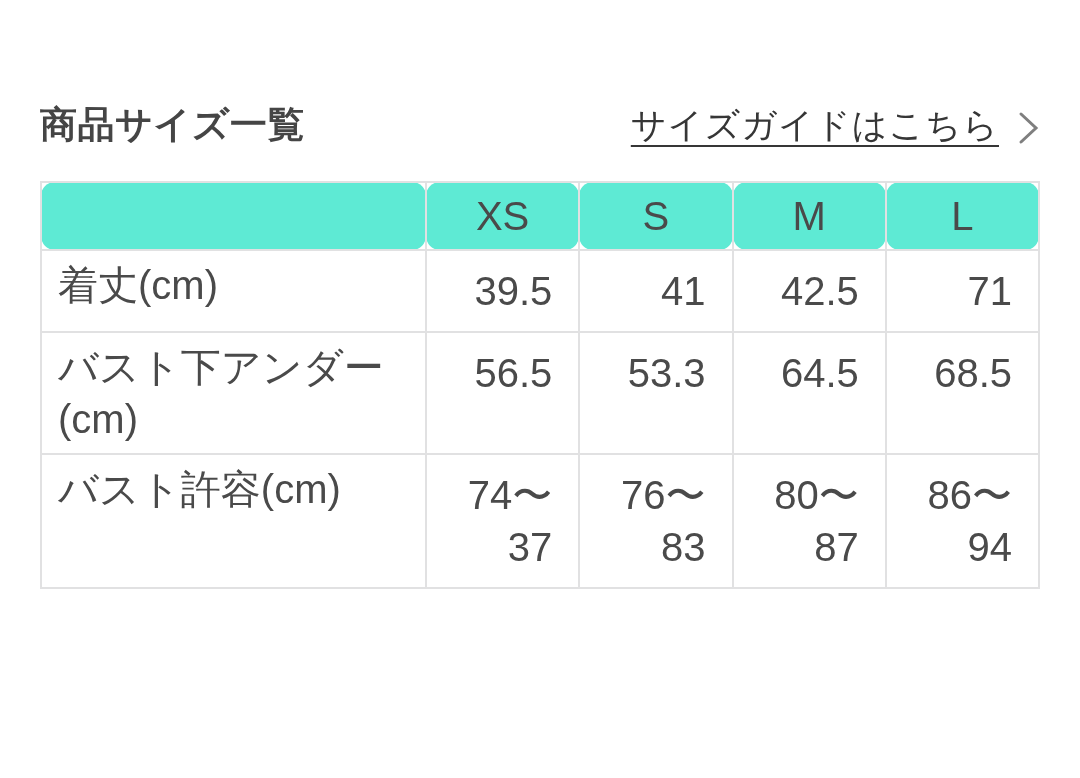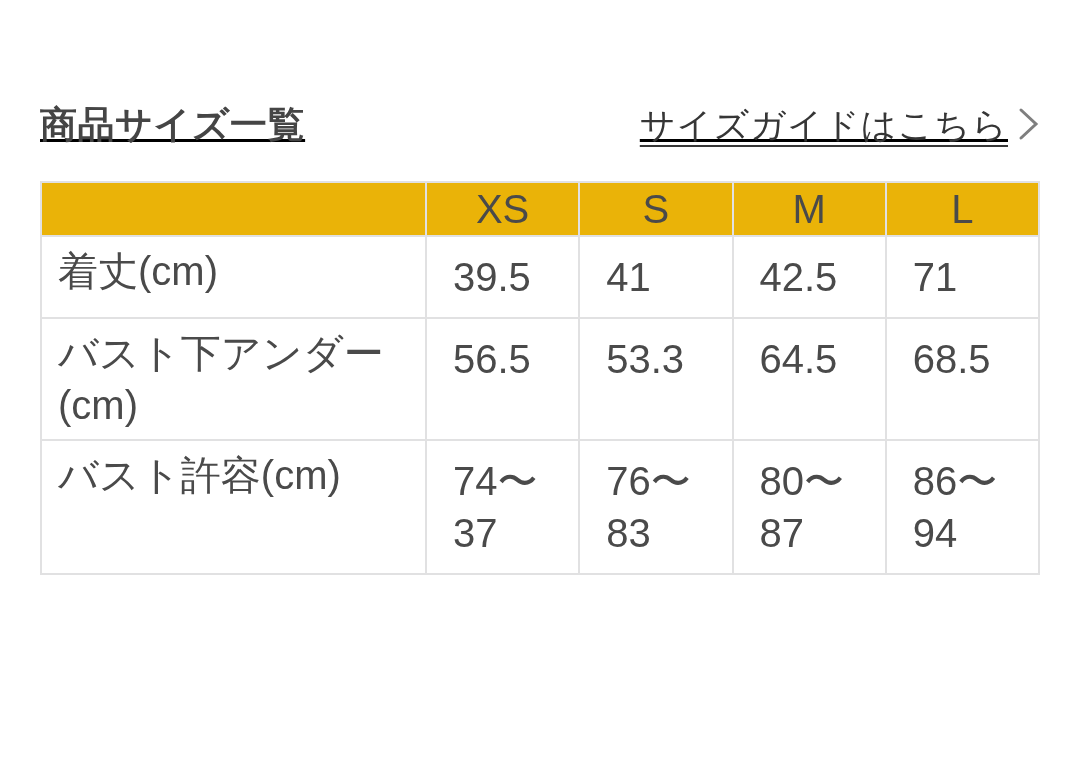--- a/index.html
+++ b/index.html
@@ -15,34 +15,33 @@
     background: #ffffff;
     overflow: hidden;
     box-sizing: border-box;
     padding: 92px 40px 0 40px;
   }
   .header-row {
     display: flex;
     justify-content: space-between;
     align-items: baseline;
     margin: 0 0 33px 0;
-    text-decoration: underline;
   }
   .page-title {
     margin: 0;
     font-size: 37px;
     font-weight: bold;
     color: #454545;
     letter-spacing: 0.5px;
     line-height: 1.25;
   }
   .size-guide-link {
     display: inline-flex;
-    align-items: flex-start;
-    gap: 10px;
+    align-items: center;
+    gap: 19px;
     cursor: pointer;
     text-decoration: none;
     margin-top: 12px;
   }
   .size-guide-link .link-text {
     font-size: 35px;
     color: #363636;
     text-decoration: underline;
     text-decoration-thickness: 2px;
     text-underline-offset: 8px;
@@ -63,34 +62,35 @@
   .size-table th, .size-table td {
     border: 2px solid #e1e1e2;
     font-size: 40px;
     color: #4a4a4a;
     font-weight: normal;
     line-height: 1.3;
     vertical-align: top;
     box-sizing: border-box;
   }
   .size-table th {
-    background: #eab308;
+    background: #5eead4;
     text-align: center;
-    padding: 0 10px;
+    padding: 7px 10px;
+    border-radius: 14px;
   }
   .size-table th.corner-cell {
     width: 385px;
   }
   .size-table td.label-cell {
     text-align: left;
     padding: 8px 16px;
     background: #ffffff;
   }
   .size-table td.value-cell {
-    text-align: left;
+    text-align: right;
     padding: 14px 26px;
     background: #ffffff;
   }
 </style>
 </head>
 <body>
 
 <div class="screen">
 
   <div class="header-row">

